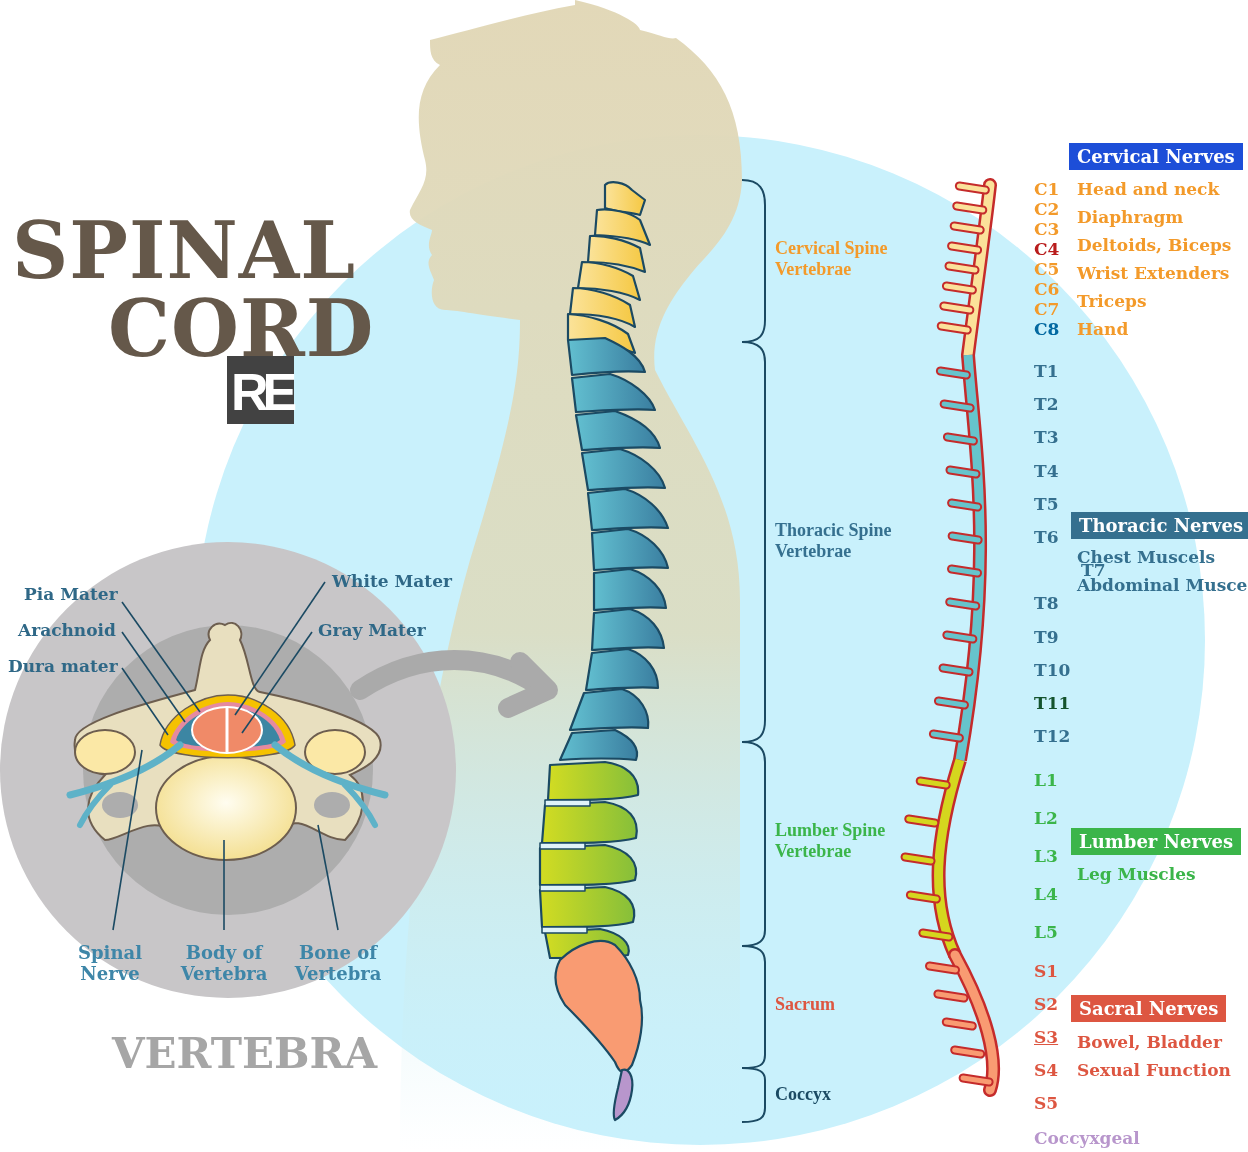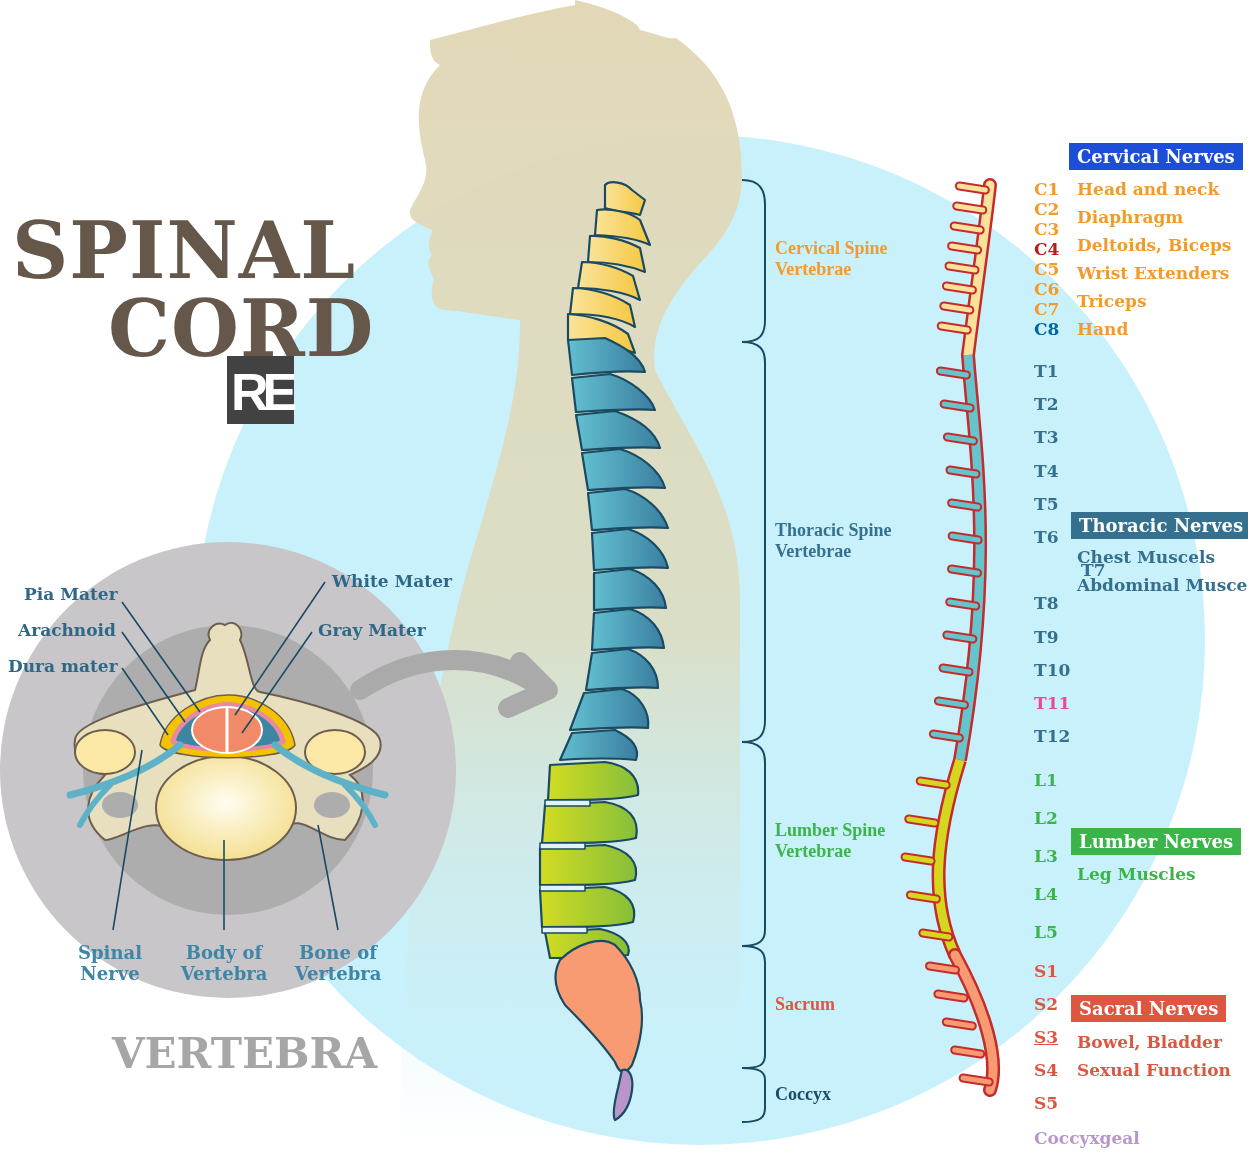--- a/index.html
+++ b/index.html
@@ -266,21 +266,21 @@
     <div class="lbl code" style="left: 1034px; top: 362px; color: rgb(53, 112, 143);">T1</div>
     <div class="lbl code" style="left: 1034px; top: 395.2px; color: rgb(53, 112, 143);">T2</div>
     <div class="lbl code" style="left: 1034px; top: 428.4px; color: rgb(53, 112, 143);">T3</div>
     <div class="lbl code" style="left: 1034px; top: 461.6px; color: rgb(53, 112, 143);">T4</div>
     <div class="lbl code" style="left: 1034px; top: 494.8px; color: rgb(53, 112, 143);">T5</div>
     <div class="lbl code" style="left: 1034px; top: 528px; color: rgb(53, 112, 143);">T6</div>
     <div class="lbl code" style="left: 1034px; top: 561.2px; color: rgb(53, 112, 143); margin-left: 47px;">T7</div>
     <div class="lbl code" style="left: 1034px; top: 594.4px; color: rgb(53, 112, 143);">T8</div>
     <div class="lbl code" style="left: 1034px; top: 627.6px; color: rgb(53, 112, 143);">T9</div>
     <div class="lbl code" style="left: 1034px; top: 660.8px; color: rgb(53, 112, 143);">T10</div>
-    <div class="lbl code" style="left: 1034px; top: 694px; color: #ec4899;">T11</div>
+    <div class="lbl code" style="left: 1034px; top: 694px; color: #14532d;">T11</div>
     <div class="lbl code" style="left: 1034px; top: 727.2px; color: rgb(53, 112, 143);">T12</div>
     <div class="lbl code" style="left: 1034px; top: 771px; color: rgb(59, 181, 74);">L1</div>
     <div class="lbl code" style="left: 1034px; top: 809px; color: rgb(59, 181, 74);">L2</div>
     <div class="lbl code" style="left: 1034px; top: 847px; color: rgb(59, 181, 74);">L3</div>
     <div class="lbl code" style="left: 1034px; top: 885px; color: rgb(59, 181, 74);">L4</div>
     <div class="lbl code" style="left: 1034px; top: 923px; color: rgb(59, 181, 74);">L5</div>
     <div class="lbl code" style="left: 1034px; top: 962px; color: rgb(221, 86, 65);">S1</div>
     <div class="lbl code" style="left: 1034px; top: 995px; color: rgb(221, 86, 65);">S2</div>
     <div class="lbl code" style="left: 1034px; top: 1028px; color: rgb(221, 86, 65); text-decoration: underline;">S3</div>
     <div class="lbl code" style="left: 1034px; top: 1061px; color: rgb(221, 86, 65);">S4</div>

